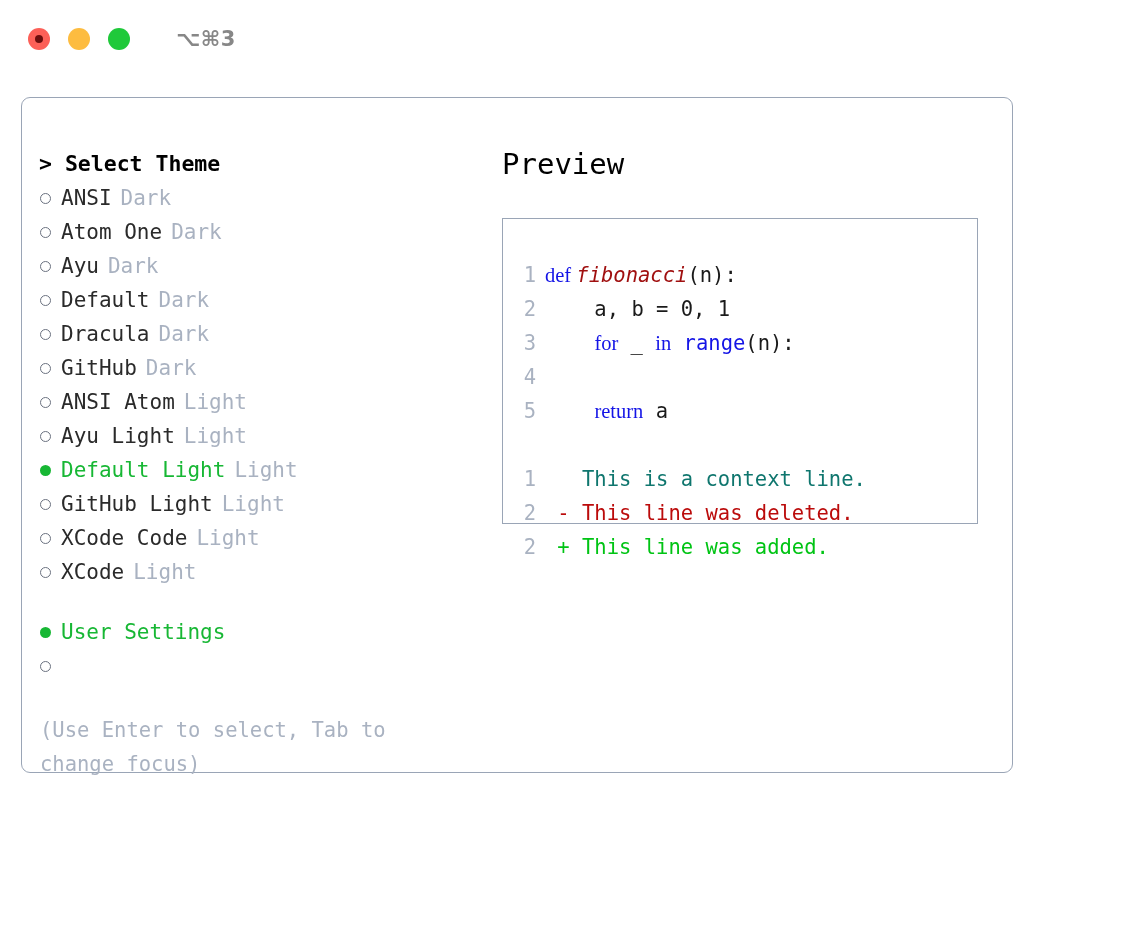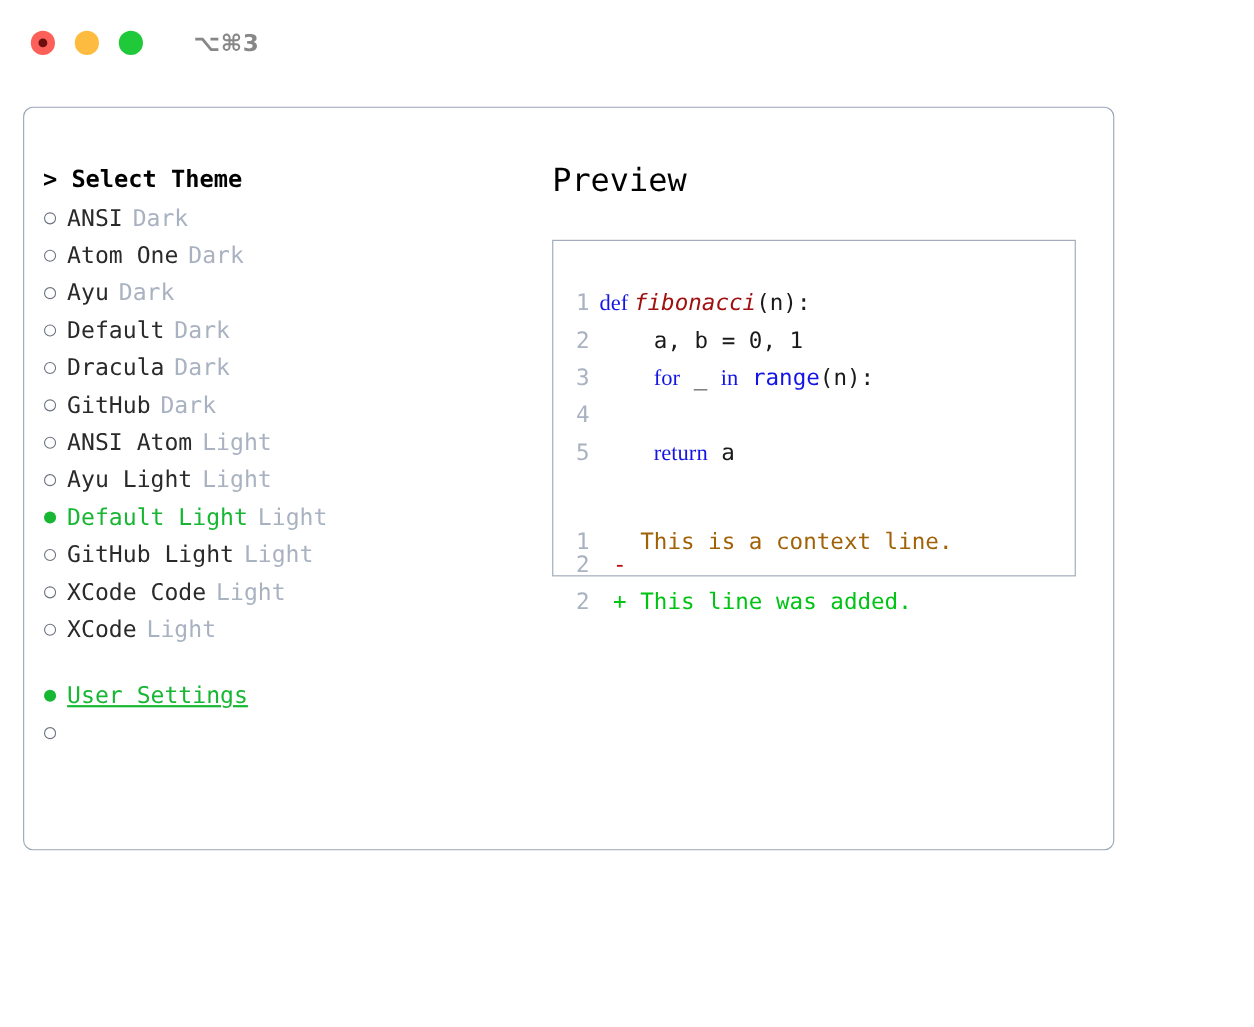--- a/index.html
+++ b/index.html
@@ -136,21 +136,21 @@
     padding-left: 28px;
     white-space: pre;
   }
   .apply-row {
     display: flex;
     align-items: center;
     height: 34px;
     font-size: 21px;
     white-space: pre;
   }
-  .apply-row .opt-label { color: #3a3a3a; text-decoration: underline; }
+  .apply-row .opt-label { color: #3a3a3a; }
   .apply-row.selected .opt-label { color: #17b734; }
 
   #hint {
     margin-top: 30px;
     padding-left: 1px;
     color: #a9b2c1;
     font-size: 20.5px;
     line-height: 34px;
     width: 420px;
   }
@@ -190,21 +190,21 @@
     text-align: right;
     color: #a9b2c1;
     padding-right: 9px;
     box-sizing: border-box;
   }
   .code-text { color: #1a1a1a; }
   .kw   { color: #1414e6; font-family: Liberation Serif, serif; }
   .fn   { color: #a01010; font-style: italic; }
   .bi   { color: #1414e6; }
   .spacer-line { height: 34px; }
-  .diff-ctx { color: #a16207; margin-top: 13px; }
+  .diff-ctx { color: #0f766e; }
   .diff-del { color: #bb0b0b; }
   .diff-add { color: #00c414; }
 </style>
 </head>
 <body>
 
 <div id="titlebar">
   <div class="traffic-lights">
     <div class="light red">
       <span class="inner-dot"></span>
@@ -234,34 +234,35 @@
         <div class="theme-row"><span class="bullet"><span class="dot-hollow"></span></span><span class="theme-name">XCode</span><span class="theme-cat">Light</span></div>
       </div>
 
     <div id="apply-section">
       <div id="apply-list">
           <div class="apply-row selected"><span class="bullet"><span class="dot-filled"></span></span><span class="opt-label">User Settings</span></div>
           <div class="apply-row"><span class="bullet"><span class="dot-hollow"></span></span></div>
         </div>
     </div>
 
+    <div id="hint">(Use Enter to select, Tab to change focus)</div>
   </div>
 
   <div id="preview-panel">
     <div id="preview-title">Preview</div>
     <div id="code-box">
       <div id="code-lines">
           <div class="code-line"><span class="ln">1</span><span><span class="kw">def </span><span class="fn">fibonacci</span><span class="code-text">(n):</span></span></div>
           <div class="code-line"><span class="ln">2</span><span><span class="code-text">    a, b = 0, 1</span></span></div>
           <div class="code-line"><span class="ln">3</span><span><span class="code-text">    </span><span class="kw">for</span><span class="code-text"> _ </span><span class="kw">in</span><span class="code-text"> </span><span class="bi">range</span><span class="code-text">(n):</span></span></div>
           <div class="code-line"><span class="ln">4</span></div>
           <div class="code-line"><span class="ln">5</span><span><span class="code-text">    </span><span class="kw">return</span><span class="code-text"> a</span></span></div>
         </div>
       <div class="spacer-line"></div>
       <div id="diff-lines">
           <div class="code-line"><span class="ln">1</span><span class="diff-ctx">   </span><span class="diff-ctx">This is a context line.</span></div>
-          <div class="code-line"><span class="ln">2</span><span class="diff-del"> - </span></div>
+          <div class="code-line"><span class="ln">2</span><span class="diff-del"> - </span><span class="diff-del">This line was deleted.</span></div>
           <div class="code-line"><span class="ln">2</span><span class="diff-add"> + </span><span class="diff-add">This line was added.</span></div>
         </div>
     </div>
   </div>
 
 </div>
 
 </body></html>

